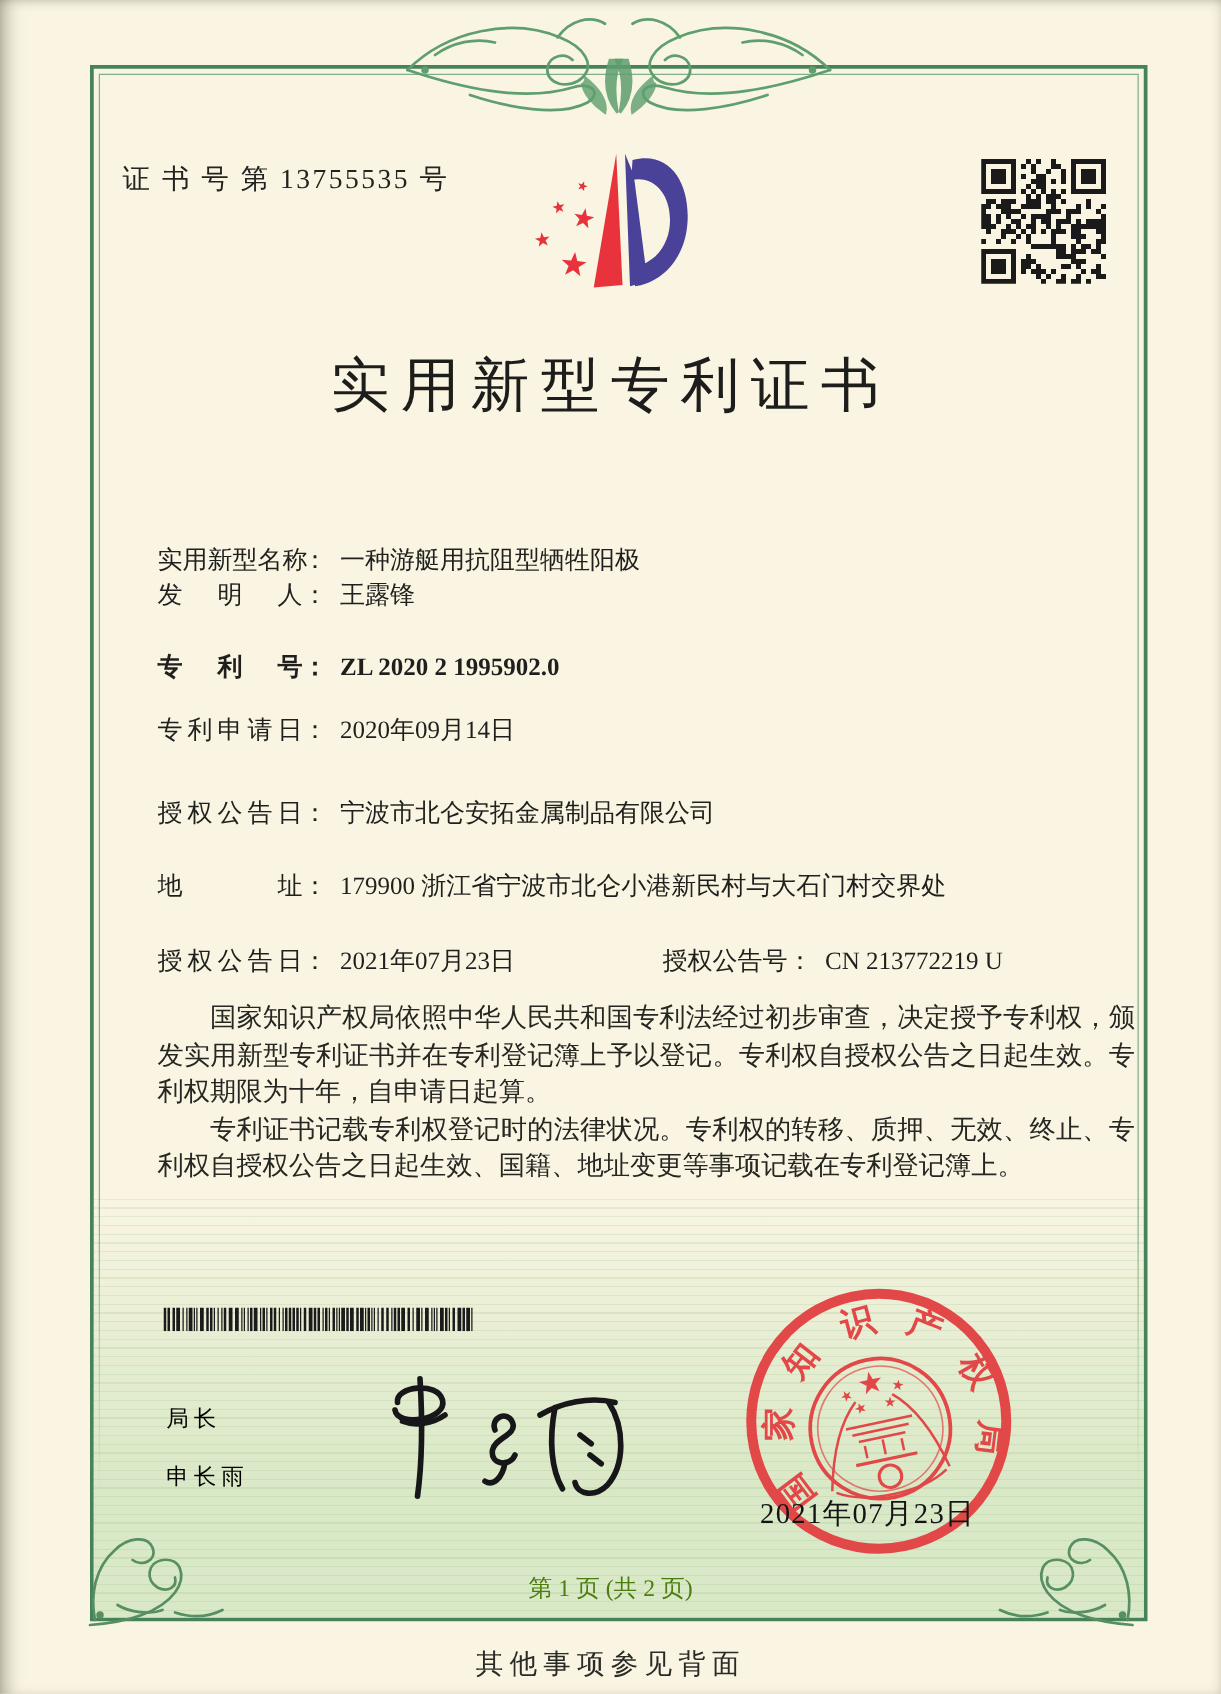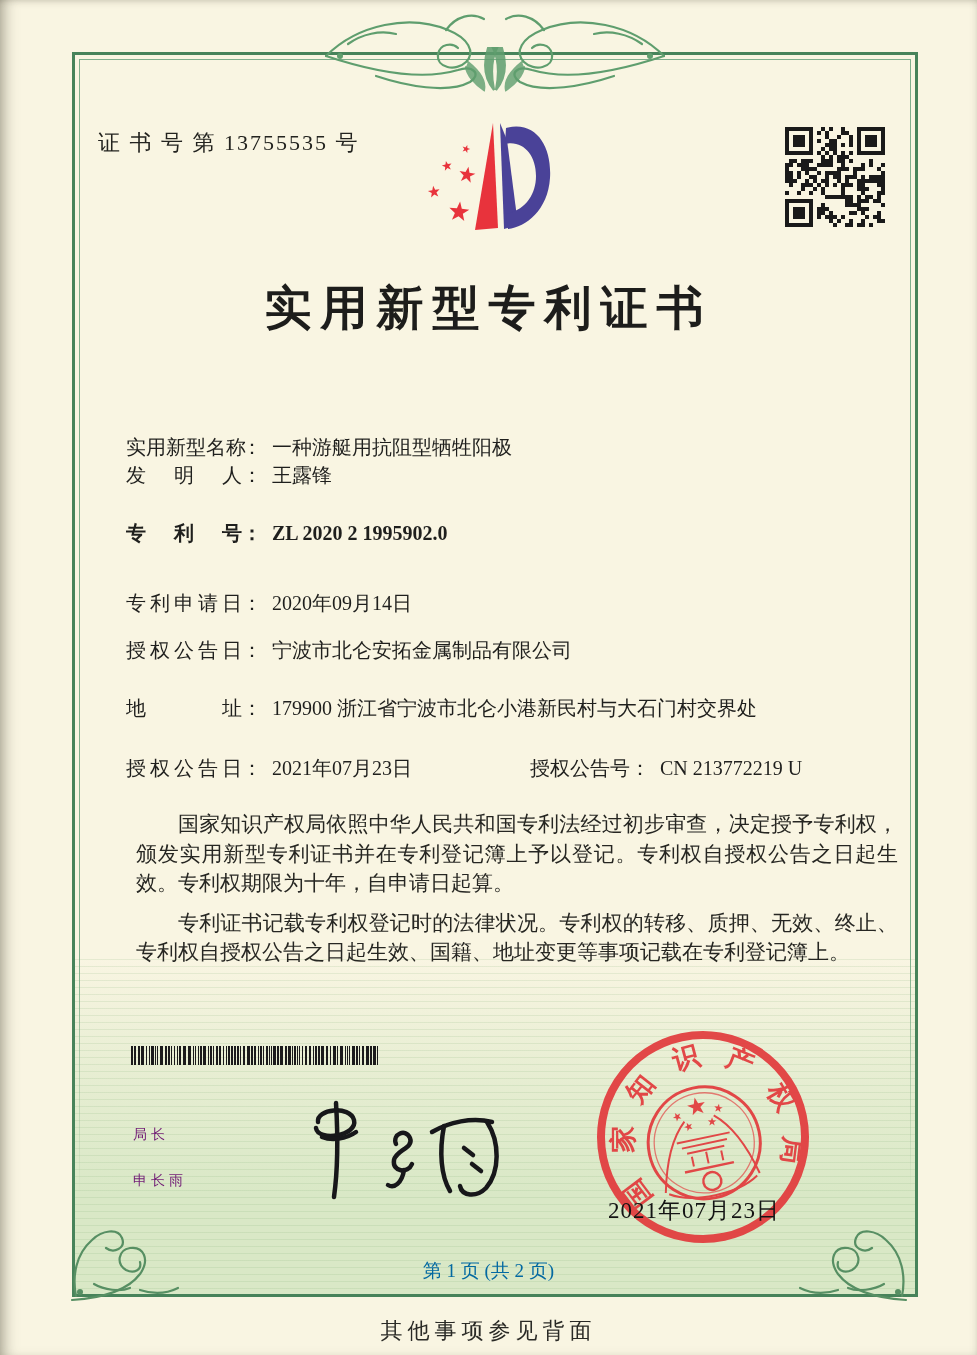--- a/index.html
+++ b/index.html
@@ -9,39 +9,39 @@
   
   .frame{position:absolute;left:72px;top:52px;width:846px;height:1245px;border:3px solid #47835a;box-sizing:border-box;}
   .frame-inner{position:absolute;inset:4px;border:1px solid #7fae8c;}
   .band{position:absolute;left:0;right:0;bottom:0;height:335px;
         background:
           repeating-linear-gradient(180deg, rgba(118,168,108,.15) 0 1px, rgba(0,0,0,0) 1px 7px),
           linear-gradient(180deg, rgba(217,232,198,0) 0, rgba(217,232,198,.55) 110px, #d9e8c6 235px);}
   svg.decor{position:absolute;}
   
   .certno{position:absolute;left:98px;top:128px;font-size:22px;letter-spacing:2px;color:#23231f;white-space:nowrap;}
-  .title{position:absolute;left:50%;top:277px;transform:translateX(-50%);font-size:47px;font-weight:bold;letter-spacing:9px;color:#1d1d1b;white-space:nowrap;}
+  .title{position:absolute;left:50%;top:277px;transform:translateX(-50%);font-size:47px;font-weight:normal;letter-spacing:9px;color:#1d1d1b;white-space:nowrap;}
   .fields{position:absolute;left:126px;top:398px;width:786px;font-size:20px;color:#1f1f1d;}
   .row{position:absolute;left:0;white-space:nowrap;}
   .row:nth-of-type(1){top:4px;margin-top:32px;}
   .row:nth-of-type(2){top:64px;font-family:Liberation Mono, monospace;}
   .row:nth-of-type(3){top:122px;font-weight:bold;}
-  .row:nth-of-type(4){top:192px;}
+  .row:nth-of-type(4){top:172px;}
   .row:nth-of-type(5){top:239px;}
   .row:nth-of-type(6){top:297px;}
   .row:nth-of-type(7){top:357px;}
   .f-label{display:inline-block;width:116px;text-align:justify;text-align-last:justify;}
   .f-value{margin-left:10px;}
   .col2{position:absolute;left:404px;top:0;white-space:nowrap;}
   .col2 .f-label{width:100px;}
   .paras{position:absolute;left:126px;top:800px;width:782px;font-size:21px;line-height:29.5px;color:#262622;text-align:justify;}
-  .paras p{margin:10px;text-indent:2em;}
-  .signer{position:absolute;left:133px;top:1112px;font-size:14px;color:#701a75;line-height:46px;letter-spacing:4px;}
+  .paras p{margin:0;text-indent:2em;}
+  .signer{position:absolute;left:133px;top:1112px;font-size:18px;color:#000000;line-height:46px;letter-spacing:4px;}
   .sealdate{position:absolute;left:608px;top:1195px;font-size:23px;letter-spacing:1px;color:#141414;z-index:6;white-space:nowrap;}
-  .pageno{position:absolute;left:50%;top:1258px;transform:translateX(-50%);font-size:19px;color:#0369a1;z-index:5;white-space:nowrap;}
+  .pageno{position:absolute;left:50%;top:1258px;transform:translateX(-50%);font-size:19px;color:#4d7c0f;z-index:5;white-space:nowrap;}
   .backnote{position:absolute;left:50%;top:1316px;transform:translateX(-50%);font-size:22px;letter-spacing:5px;color:#2a2a26;white-space:nowrap;text-align:center;}
   .z2{z-index:2;} .z3{z-index:3;} .z4{z-index:4;}
 </style>
 </head>
 <body>
 
 <div class="page">
 
   <div class="frame">
     <div class="frame-inner"></div>

